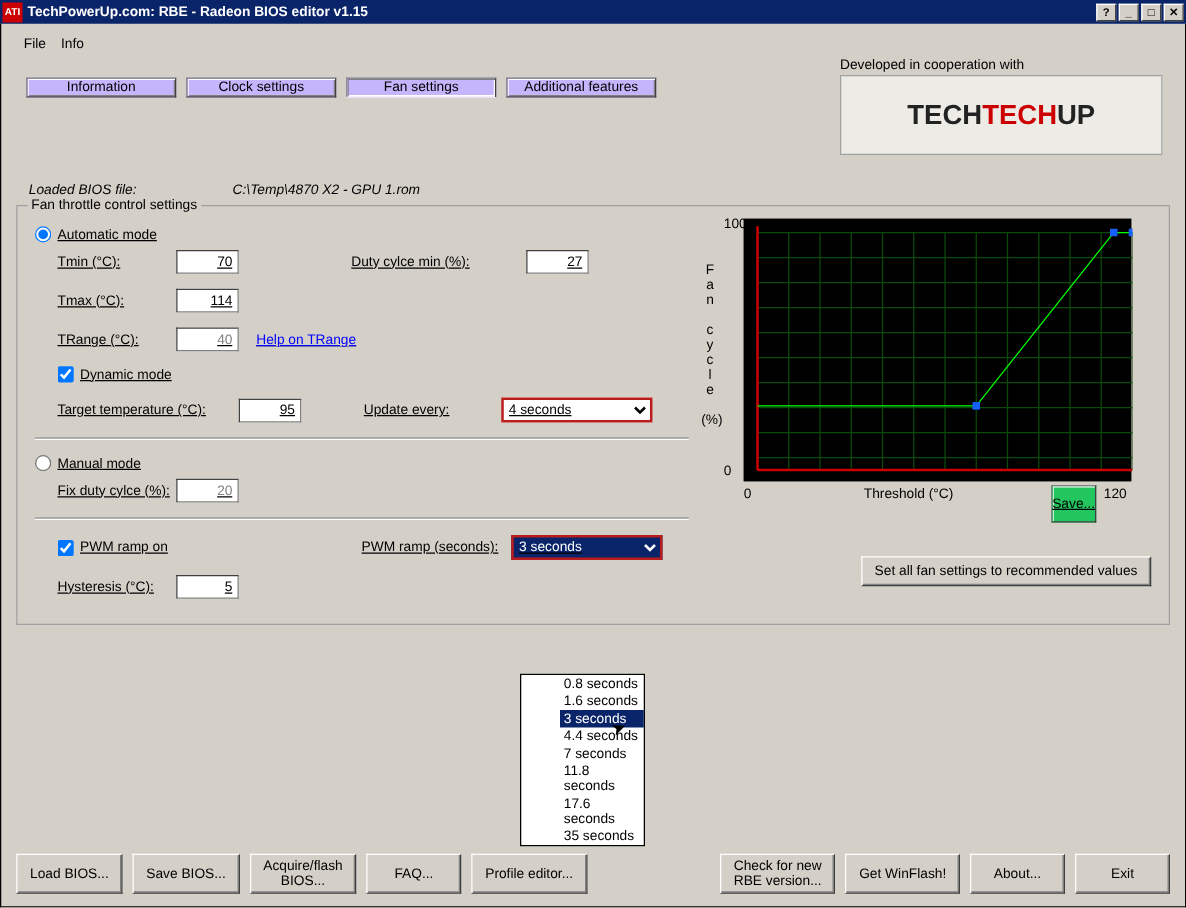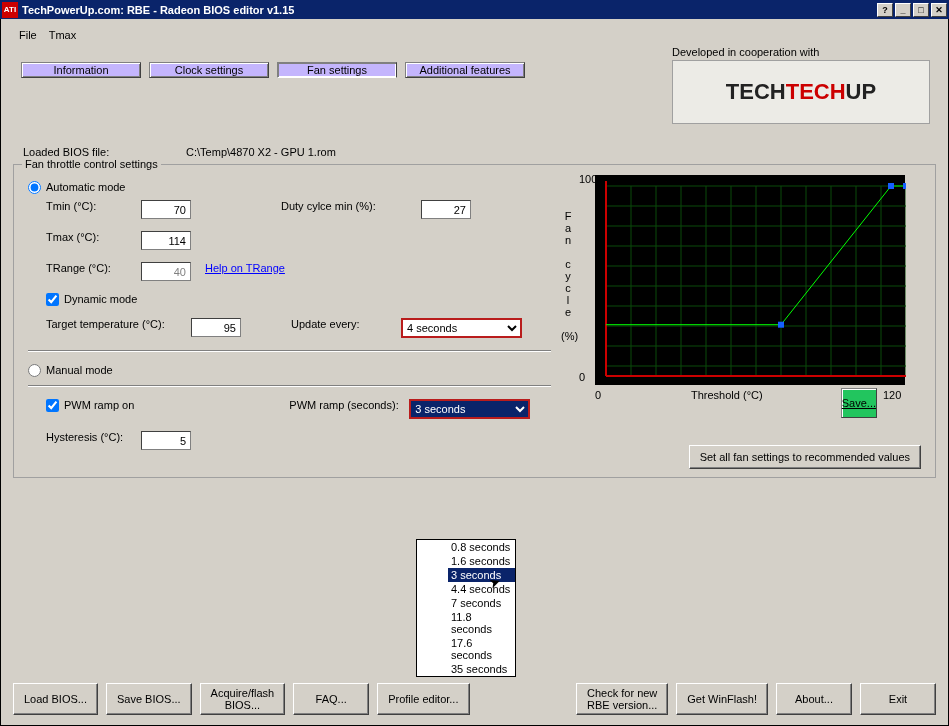--- a/index.html
+++ b/index.html
@@ -84,39 +84,39 @@
   border:1px solid #a0a0a0;
   margin-top:2px;
   display:flex;align-items:center;justify-content:center;
   font-family: Arial, sans-serif;
 }
 .logo-box .tpu {
   font-size:22px; font-weight:bold; letter-spacing:0px;
 }
 .logo-box .tpu .t1{color:#222;}
 .logo-box .tpu .t2{color:#c00;}
-.loadedfile { margin: 22px 0 6px 10px; }
+.loadedfile { margin: 22px 0 6px 10px; font-style: italic; }
 .loadedfile span:first-child { display:inline-block; width:160px; }
 .groupbox {
   border:1px solid #a0a0a0;
   border-radius:0;
   padding: 10px 14px 8px 14px;
   margin: 4px 0 8px 0;
   position:relative;
 }
 .groupbox > .gtitle {
   position:absolute;
   top:-7px; left:8px;
   background:#d4d0c8;
   padding: 0 3px;
 }
 .cols { display:flex; }
 .left-col { flex:1; padding-right:10px;}
 .right-col { width:360px; }
-.row { display:flex; align-items:flex-start; margin: 4px 0 12px 0; }
+.row { display:flex; align-items:center; margin: 4px 0 12px 0; text-decoration: underline; }
 .row.small-gap { margin:6px 0; }
 .indent { margin-left:18px; }
 label.lbl { display:inline-block; }
 .w1 { width: 95px; }
 .w2 { width: 145px; }
 .w3 { width: 110px; }
 input.txt {
   width: 50px; height:19px;
   text-align:right;
   padding: 1px 4px;
@@ -224,21 +224,21 @@
     <div class="winbtn">?</div>
     <div class="winbtn">_</div>
     <div class="winbtn">□</div>
     <div class="winbtn">✕</div>
   </div>
 </div>
 
 <div class="client">
   <div class="menubar">
     <span>File</span>
-    <span>Tmax</span>
+    <span>Info</span>
   </div>
 
   <div class="top-row">
     <div class="tabs-wrap">
       <div class="tabs">
         <div class="tab">Information</div>
         <div class="tab">Clock settings</div>
         <div class="tab active">Fan settings</div>
         <div class="tab">Additional features</div>
       </div>
@@ -299,20 +299,26 @@
               <option>4 seconds</option>
             </select>
           </div>
         </div>
 
         <hr class="sep">
 
         <div class="row small-gap">
           <input type="radio" name="mode" style="">
           <label>Manual mode</label>
+        </div>
+        <div class="indent">
+          <div class="row">
+            <label class="lbl w1">Fix duty cylce (%):</label>
+            <input class="txt" disabled="" value="20" style="">
+          </div>
         </div>
 
         <hr class="sep">
 
         <div class="indent">
           <div class="row">
             <input type="checkbox" checked="" style="">
             <label>PWM ramp on</label>
             <span style="width:155px"></span>
             <label class="lbl" style="width:120px">PWM ramp (seconds):</label>

